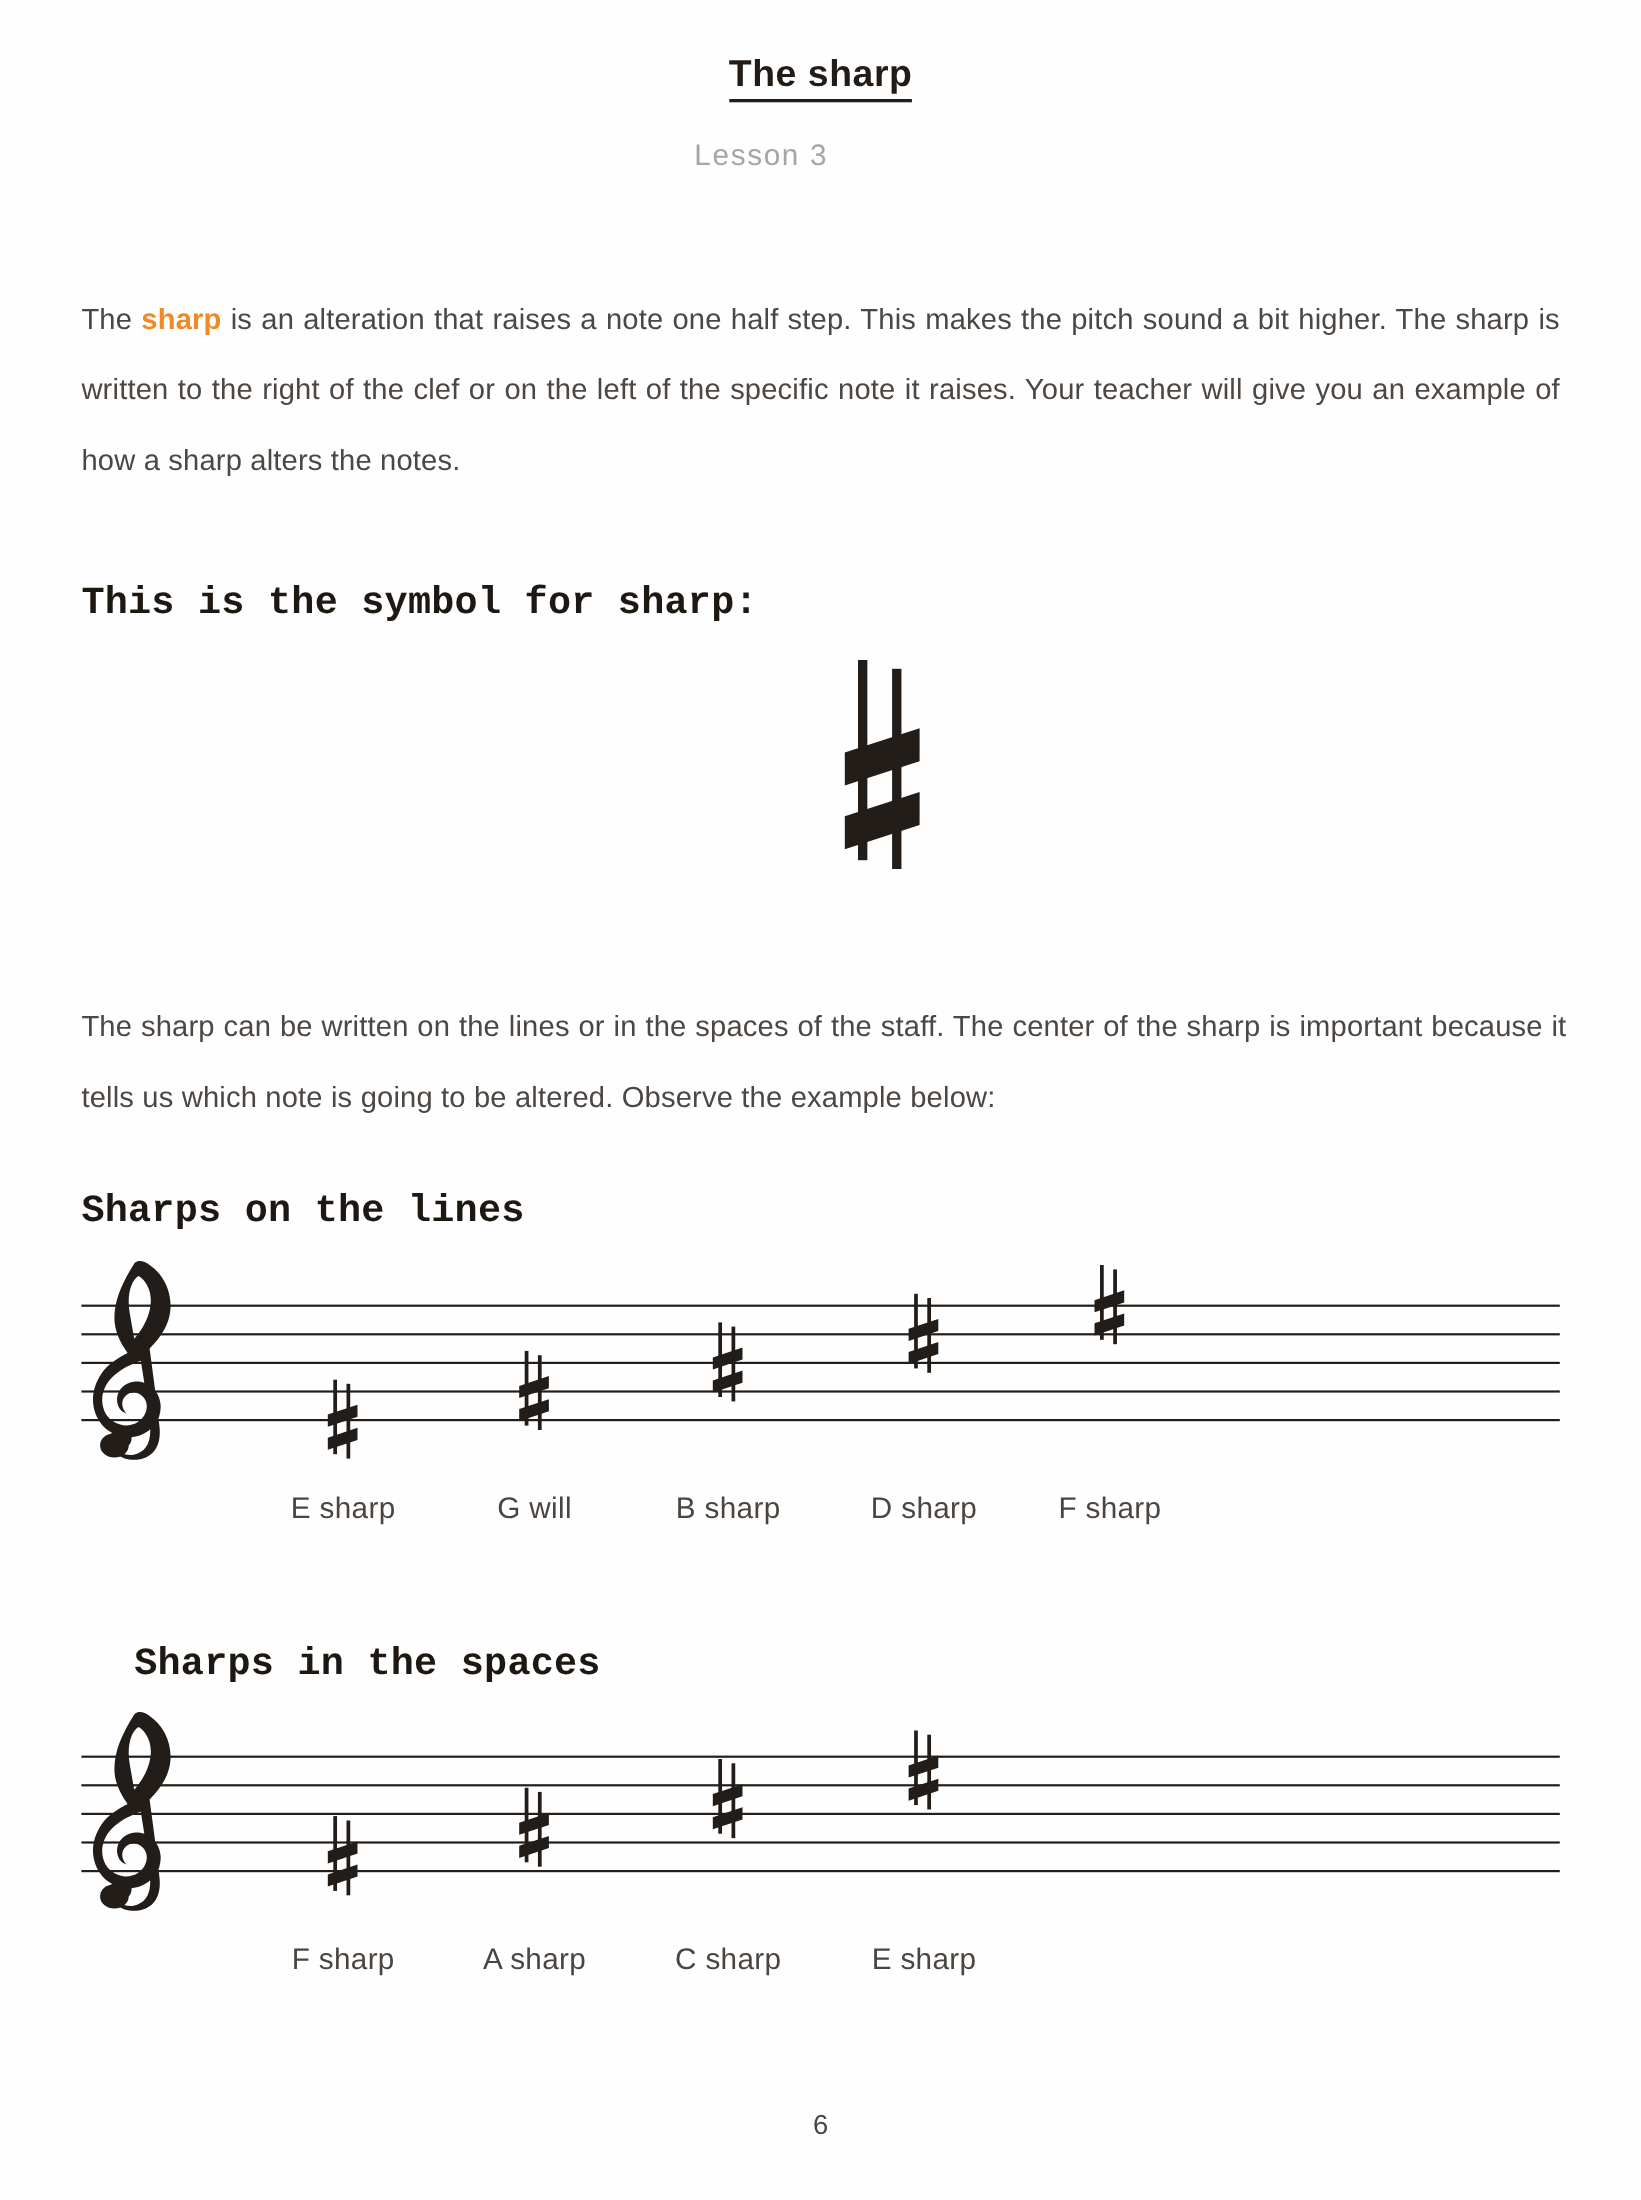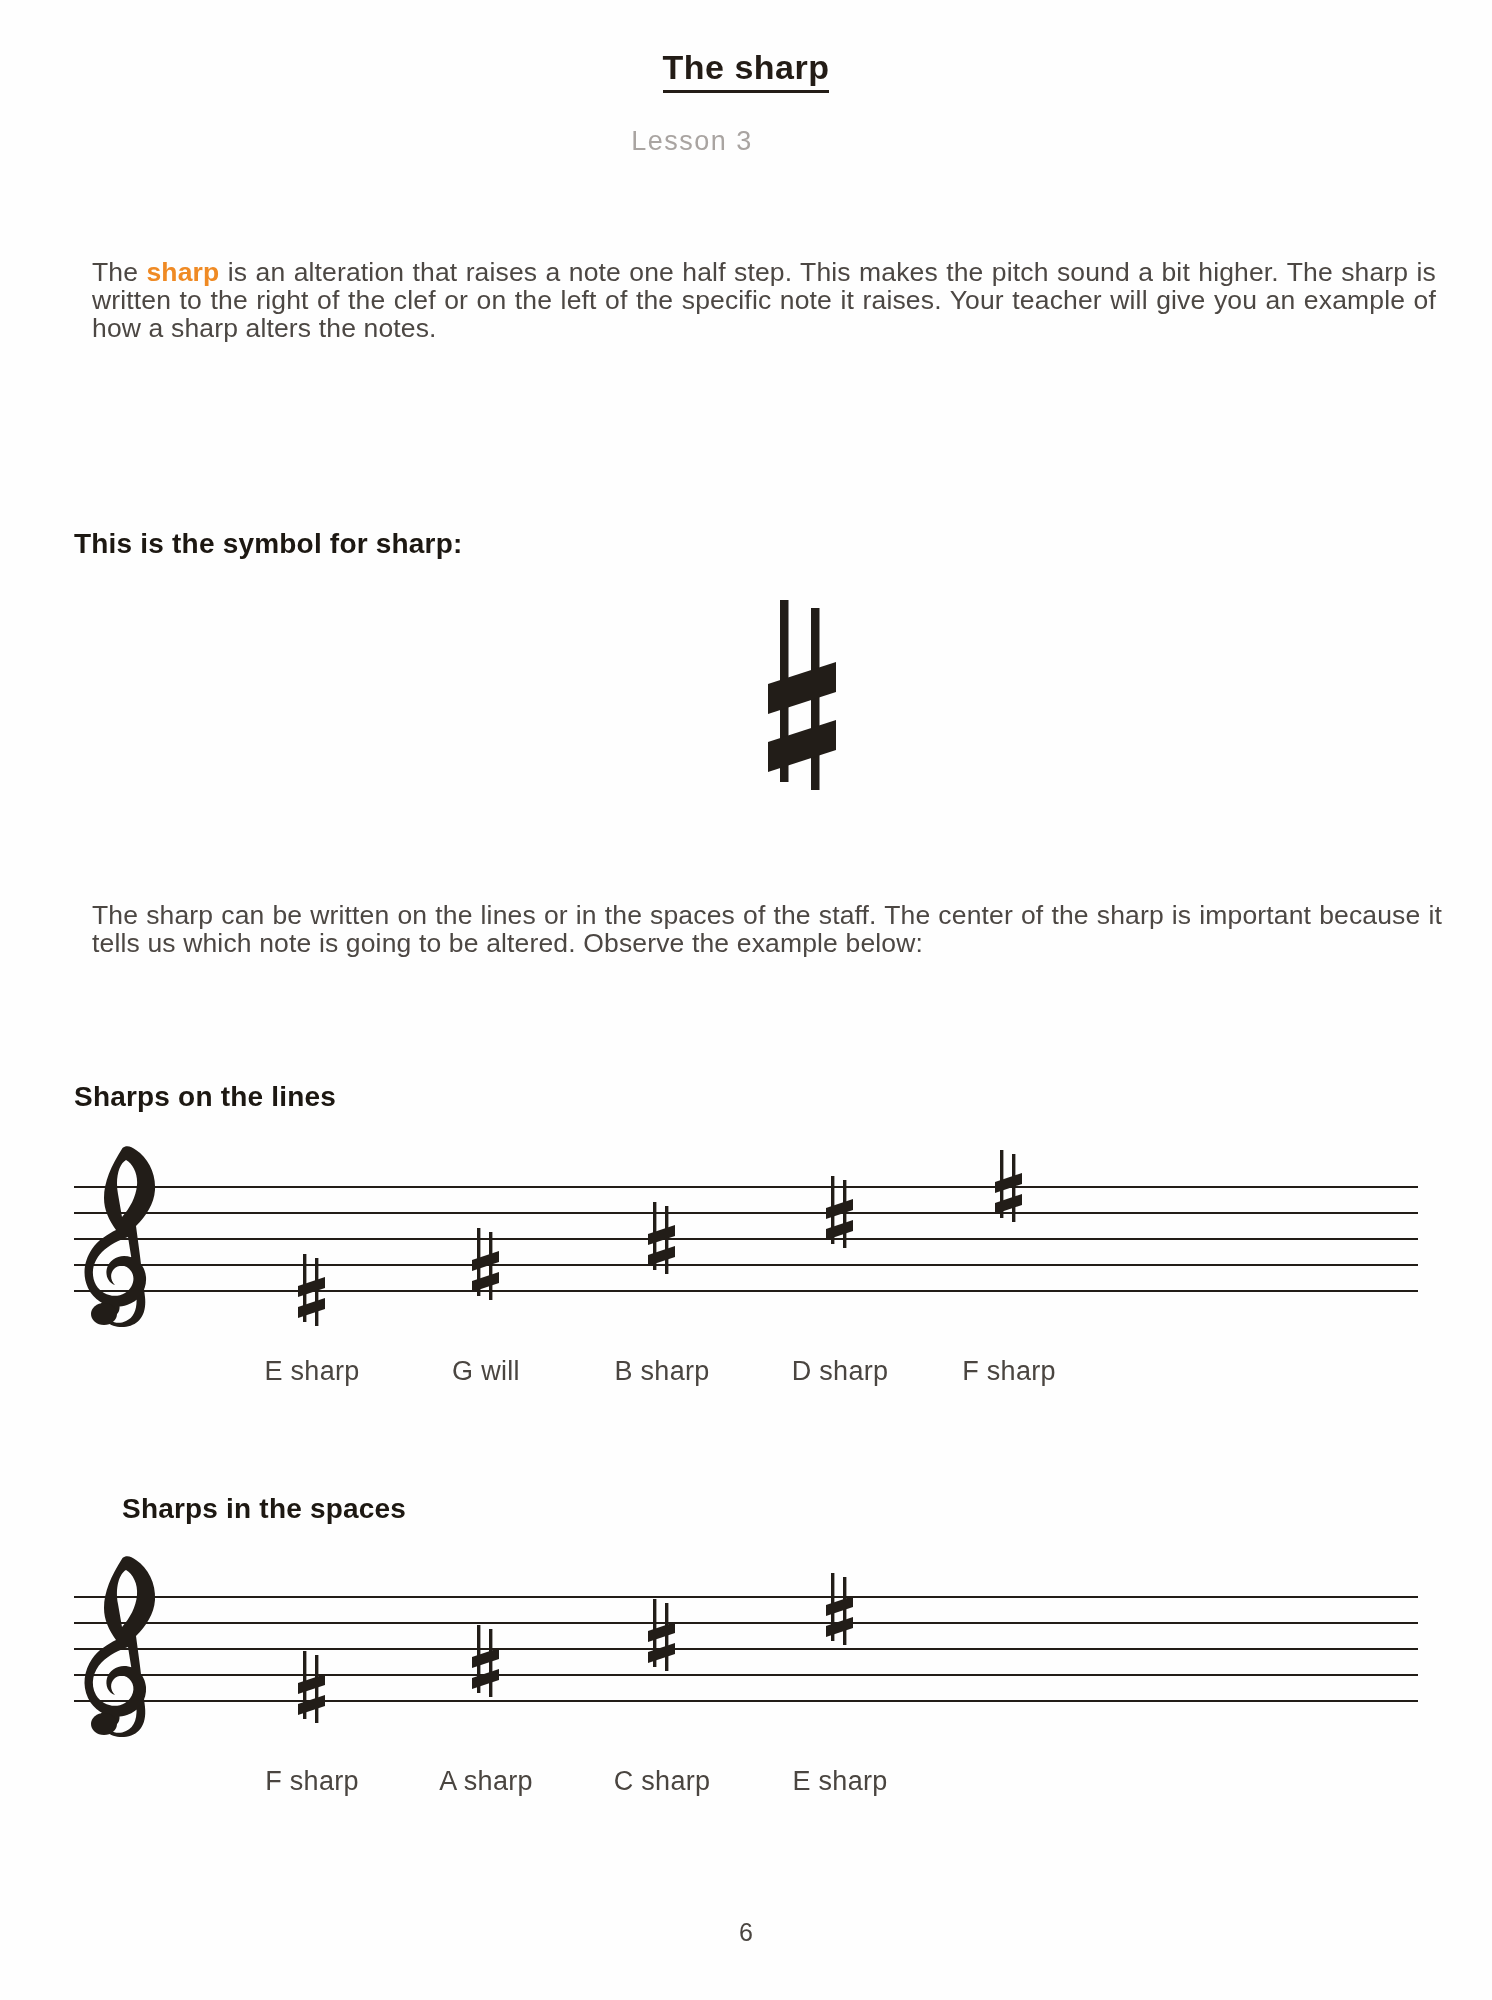--- a/index.html
+++ b/index.html
@@ -50,42 +50,42 @@
     letter-spacing: 1.5px;
     color: #a9a4a1;
   }
 
   
   .para {
     position: absolute;
     left: 74px;
     width: 1344px;
     font-size: 26.5px;
-    line-height: 28px;
+    line-height: 64px;
     letter-spacing: 0.15px;
     color: #4c4743;
     text-align: justify;
     font-weight: 300;
-    margin-left: 18px;
   }
   .para .hl {
     color: #ef8a24;
     font-weight: bold;
   }
   #para1 { top: 258px; }
   #para2 { top: 901px; width: 1350px; }
 
   
   .heading {
     position: absolute;
     left: 74px;
-    font-size: 28px;
+    font-size: 35px;
     font-weight: bold;
     color: #1d1812;
     letter-spacing: 0.2px;
+    font-family: Liberation Mono, monospace;
   }
   #h-symbol { top: 528px; }
   #h-lines  { top: 1081px; }
   #h-spaces { top: 1493px; margin-left: 48px; }
 
   
   .bigsharp {
     position: absolute;
     left: 758px;
     top: 600px;

